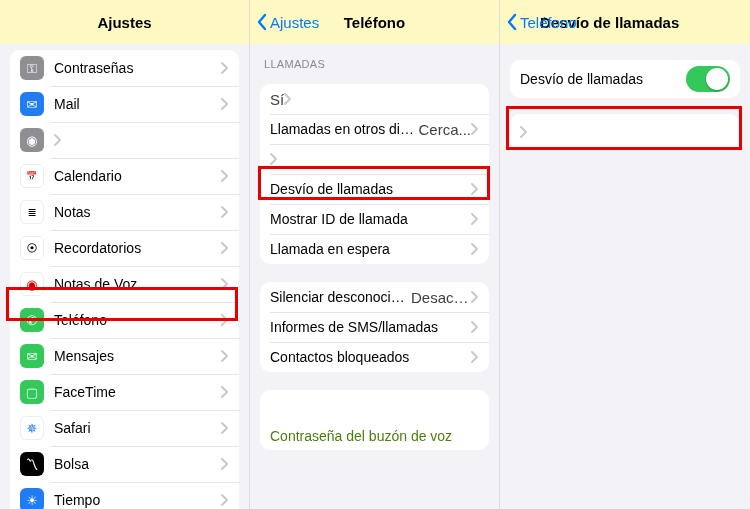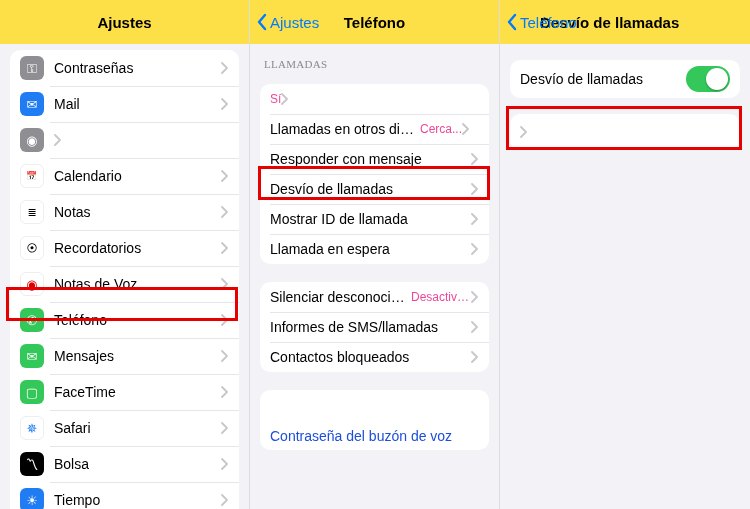--- a/index.html
+++ b/index.html
@@ -1,35 +1,35 @@
 <!DOCTYPE html>
 <html><head>
 <meta charset="utf-8">
 <style>
   * { box-sizing: border-box; margin: 0; padding: 0; }
   html, body { width: 750px; height: 509px; font-family: -apple-system, "Helvetica Neue", Arial, sans-serif; background: #f2f2f7; overflow: hidden; }
   .screens { display: flex; width: 750px; height: 509px; }
   .screen { width: 250px; height: 509px; border-right: 1px solid #ddd; display: flex; flex-direction: column; background: #f2f2f7; overflow: hidden; }
   .screen:last-child { border-right: none; }
-  .nav { height: 44px; display: flex; align-items: center; position: relative; background: #fde047; }
+  .nav { height: 44px; display: flex; align-items: center; position: relative; background: #fef9c3; }
   .nav-title { position: absolute; left: 0; right: 0; text-align: center; font-size: 15px; font-weight: 600; color: #000; pointer-events: none; }
   .nav-back { display: flex; align-items: center; color: #007aff; font-size: 15px; padding-left: 6px; cursor: pointer; z-index: 1; }
   .nav-back svg { width: 12px; height: 18px; margin-right: 2px; }
   .content { flex: 1; overflow-y: hidden; }
-  .section-header { font-size: 11px; color: #8a8a8e; padding: 14px 14px 6px 14px; text-transform: uppercase; letter-spacing: 0.3px; font-family: Liberation Serif, serif; }
+  .section-header { font-size: 11px; color: #8a8a8e; padding: 14px 14px 6px 14px; text-transform: uppercase; letter-spacing: 0.3px; }
   .group { background: #fff; margin: 8px 10px 0 10px; border-radius: 10px; overflow: hidden; }
   .row { display: flex; align-items: center; min-height: 30px; padding: 6px 10px 6px 10px; position: relative; cursor: pointer; }
   .row + .row::before { content: ""; position: absolute; top: 0; left: 40px; right: 0; height: 1px; background: #e5e5ea; }
   .row.noicon + .row.noicon::before { left: 10px; }
   .row-icon { width: 24px; height: 24px; border-radius: 6px; margin-right: 10px; display: flex; align-items: center; justify-content: center; flex-shrink: 0; }
   .row-label { flex: 1; font-size: 14px; color: #000; white-space: nowrap; overflow: hidden; text-overflow: ellipsis; }
-  .row-detail { font-size: 12px; color: #ec4899; margin-right: 0; white-space: nowrap; max-width: 60px; overflow: hidden; text-overflow: ellipsis; }
+  .row-detail { font-size: 15px; color: #404040; margin-right: 0; white-space: nowrap; max-width: 60px; overflow: hidden; text-overflow: ellipsis; }
   .chevron { color: #c7c7cc; flex-shrink: 0; }
   .chevron svg { width: 8px; height: 12px; display: block; }
-  .row-link { color: #1d4ed8; font-size: 14px; margin-top: 32px; }
+  .row-link { color: #4d7c0f; font-size: 14px; margin-top: 32px; }
   .highlight-box { position: absolute; border: 3px solid #e60000; pointer-events: none; z-index: 10; }
   .toggle { width: 44px; height: 26px; border-radius: 13px; background: #34c759; position: relative; flex-shrink: 0; }
   .toggle::after { content: ""; position: absolute; right: 2px; top: 2px; width: 22px; height: 22px; background: #fff; border-radius: 50%; box-shadow: 0 1px 2px rgba(0,0,0,0.3); }
 
   
   .ic-key      { background:#8e8e93; }
   .ic-mail     { background:#1f7cf3; }
   .ic-contacts { background:#8e8e93; }
   .ic-calendar { background:#ffffff; border:1px solid #eee; }
   .ic-notes    { background:#ffffff; border:1px solid #eee; }
@@ -239,21 +239,20 @@
         <div class="row noicon">
           <div class="row-label" style="max-width:150px">Llamadas en otros dispositivos</div>
           <div class="row-detail">Cerca...</div>
           <span class="chevron">
               <svg>
                 <use href="#chev"></use>
               </svg>
             </span>
         </div>
         <div class="row noicon">
-          <div class="row-label">Responder con mensaje</div>
           <span class="chevron">
               <svg>
                 <use href="#chev"></use>
               </svg>
             </span>
         </div>
         <div class="row noicon">
           <div class="row-label">Desvío de llamadas</div>
           <span class="chevron">
               <svg>

